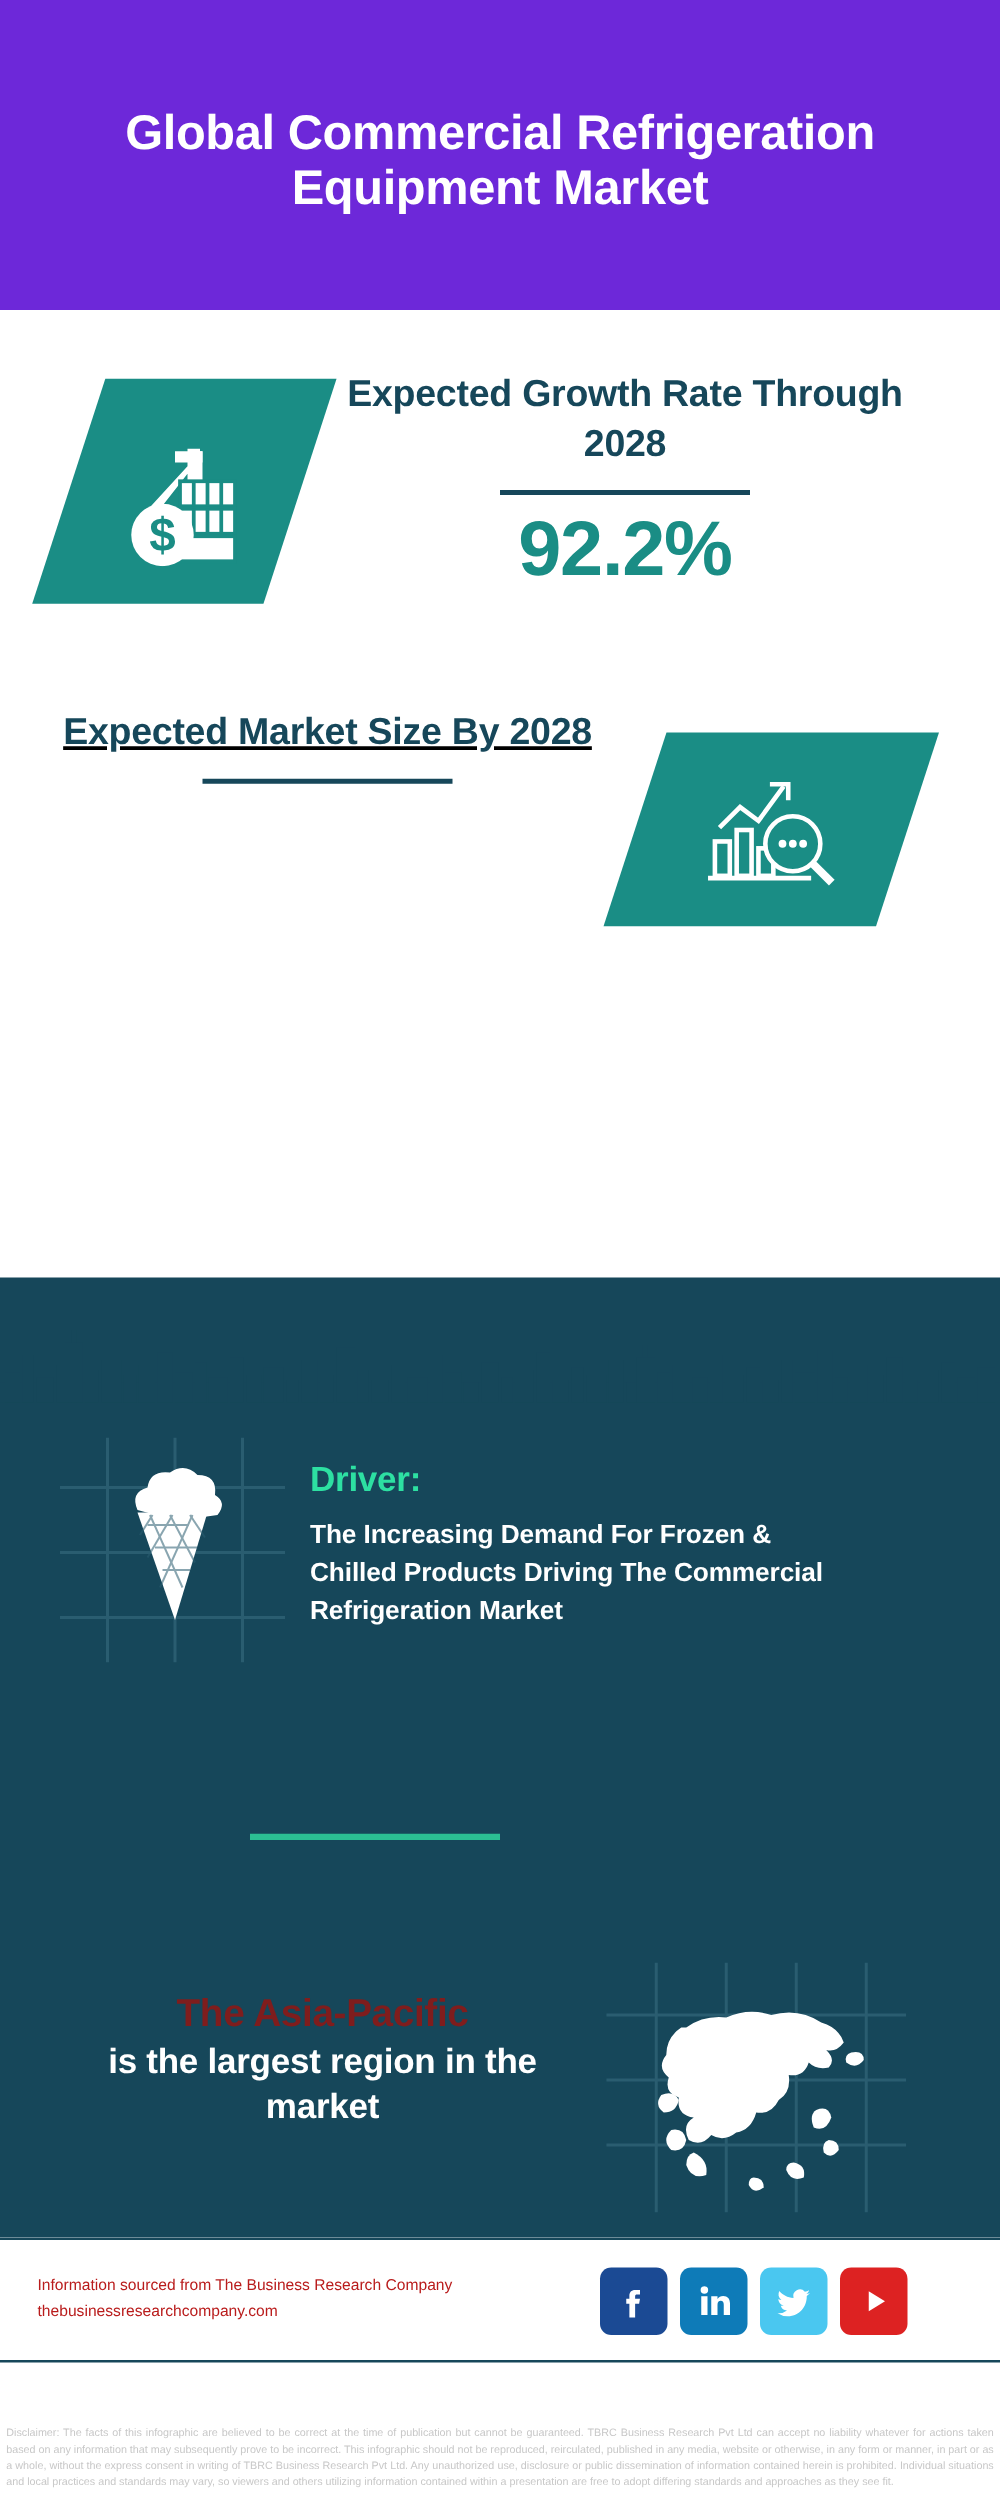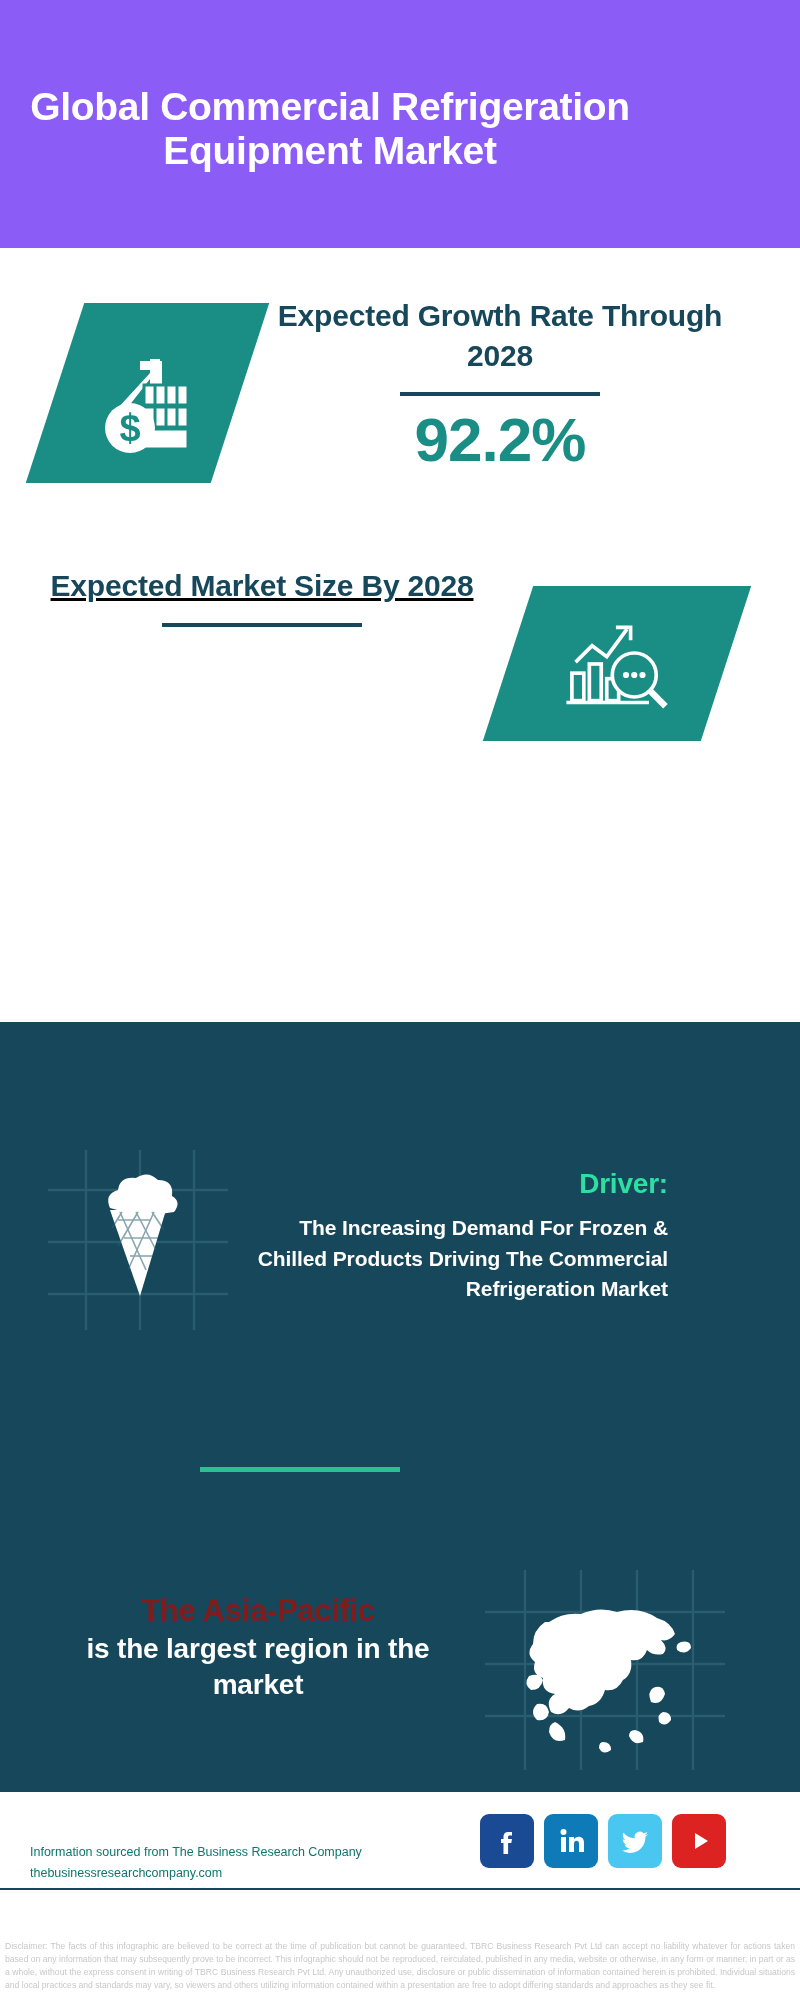--- a/index.html
+++ b/index.html
@@ -15,24 +15,24 @@
     height: 2000px;
     overflow: hidden;
     background: #ffffff;
   }
 
   
   .header {
     position: absolute;
     left: 0; top: 0;
     width: 800px; height: 248px;
-    background: #8b5cf6;
+    background: #6d28d9;
     display: flex;
     align-items: center;
-    justify-content: flex-start;
+    justify-content: center;
   }
   .header-title {
     color: #ffffff;
     font-size: 39px;
     font-weight: bold;
     line-height: 1.12;
     text-align: center;
     letter-spacing: -0.3px;
     width: 660px;
     padding-top: 10px;
@@ -112,21 +112,21 @@
   
   .ice-art {
     position: absolute;
     left: 48px; top: 1150px;
     width: 180px; height: 180px;
   }
   .driver-text {
     position: absolute;
     left: 248px; top: 1168px;
     width: 420px;
-    text-align: right;
+    text-align: left;
   }
   .driver-head {
     color: #2de0a2;
     font-size: 28px;
     font-weight: bold;
     letter-spacing: -0.2px;
   }
   .driver-body {
     color: #ffffff;
     font-size: 21px;
@@ -174,24 +174,23 @@
     position: absolute;
     left: 0; top: 1790px;
     width: 800px; height: 100px;
     background: #ffffff;
     border-top: 2px solid #16475a;
     border-bottom: 2px solid #16475a;
   }
   .source-text {
     position: absolute;
     left: 30px; top: 26px;
-    color: #0f766e;
+    color: #b91c1c;
     font-size: 12.5px;
     line-height: 1.7;
-    margin-top: 24px;
   }
   .social-row {
     position: absolute;
     left: 480px; top: 22px;
     display: flex;
     gap: 10px;
   }
   .social {
     width: 54px; height: 54px;
     border-radius: 9px;

